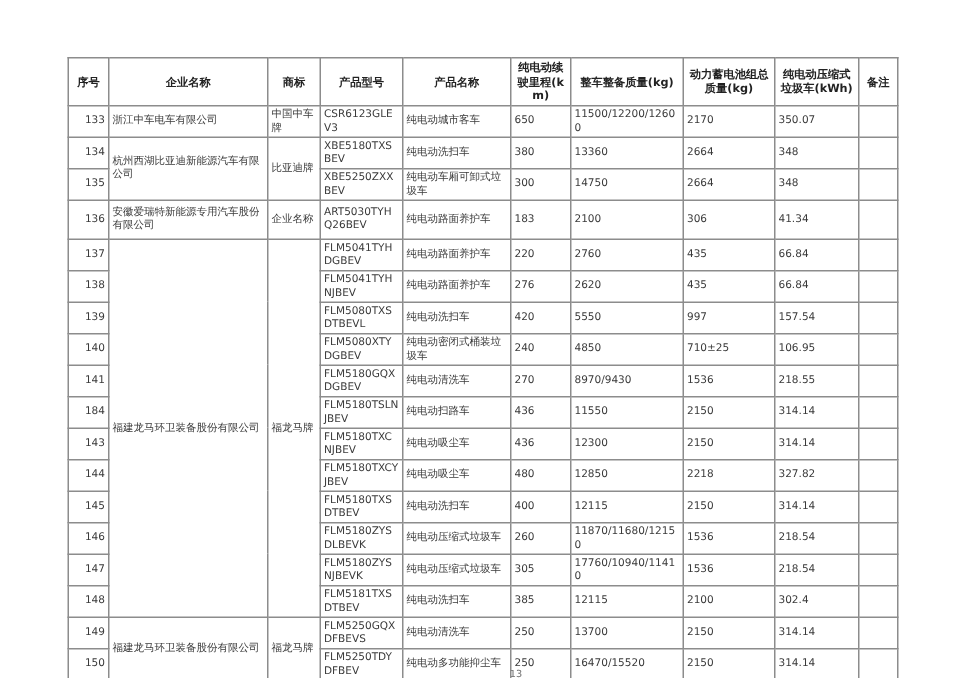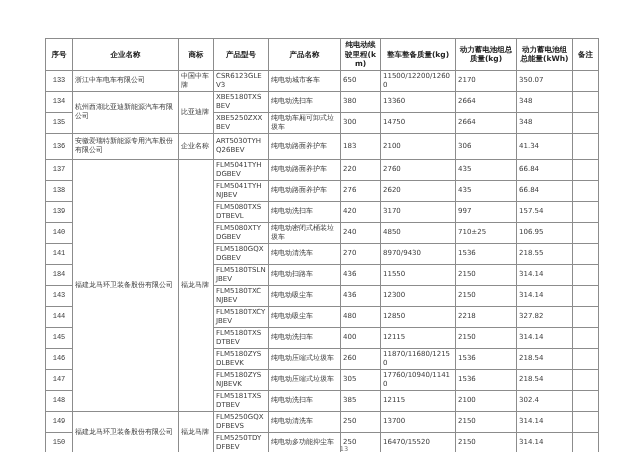--- a/index.html
+++ b/index.html
@@ -23,21 +23,21 @@
   .vehicle-table th{
     font-size:7.5px;line-height:9.5px;font-weight:bold;
     text-align:center;color:#222;
   }
   .vehicle-table thead tr{height:27px;}
   .vehicle-table tbody tr{height:19px;}
   .vehicle-table tbody tr:nth-child(1){height:17px;}
   .vehicle-table tbody tr:nth-child(2){height:17px;}
   .vehicle-table tbody tr:nth-child(3){height:21px;}
   .vehicle-table tbody tr:nth-child(4){height:26px;}
-  .vehicle-table td.c-no{text-align:center;font-family:Liberation Mono, monospace;}
+  .vehicle-table td.c-no{text-align:right;}
   .vehicle-table td.c-company,.vehicle-table td.c-trademark{vertical-align:middle;}
   .page-number{
     position:absolute;left:0;right:0;top:445px;text-align:center;
     font-size:6.5px;color:#6f6f6f;margin-left:48px;
   }
   col.w-no{width:27px;}
   col.w-company{width:106px;}
   col.w-trademark{width:35px;}
   col.w-model{width:55px;}
   col.w-product{width:72px;}
@@ -68,21 +68,21 @@
     <thead>
       <tr>
         <th>序号</th>
         <th>企业名称</th>
         <th>商标</th>
         <th>产品型号</th>
         <th>产品名称</th>
         <th>纯电动续驶里程(km)</th>
         <th>整车整备质量(kg)</th>
         <th>动力蓄电池组总质量(kg)</th>
-        <th>动力蓄电池组总能量(kWh)</th>
+        <th>纯电动压缩式垃圾车(kWh)</th>
         <th>备注</th>
       </tr>
     </thead>
     <tbody id="table-body">
         <tr>
           <td class="c-no">133</td>
           <td class="c-company">浙江中车电车有限公司</td>
           <td class="c-trademark">中国中车牌</td>
           <td class="c-model">CSR6123GLEV3</td>
           <td class="c-product">纯电动城市客车</td>
@@ -146,21 +146,21 @@
           <td class="c-mass">2620</td>
           <td class="c-bmass">435</td>
           <td class="c-benergy">66.84</td>
           <td class="c-remark"></td>
         </tr>
         <tr>
           <td class="c-no">139</td>
           <td class="c-model">FLM5080TXSDTBEVL</td>
           <td class="c-product">纯电动洗扫车</td>
           <td class="c-range">420</td>
-          <td class="c-mass">3170</td>
+          <td class="c-mass">5550</td>
           <td class="c-bmass">997</td>
           <td class="c-benergy">157.54</td>
           <td class="c-remark"></td>
         </tr>
         <tr>
           <td class="c-no">140</td>
           <td class="c-model">FLM5080XTYDGBEV</td>
           <td class="c-product">纯电动密闭式桶装垃圾车</td>
           <td class="c-range">240</td>
           <td class="c-mass">4850</td>

